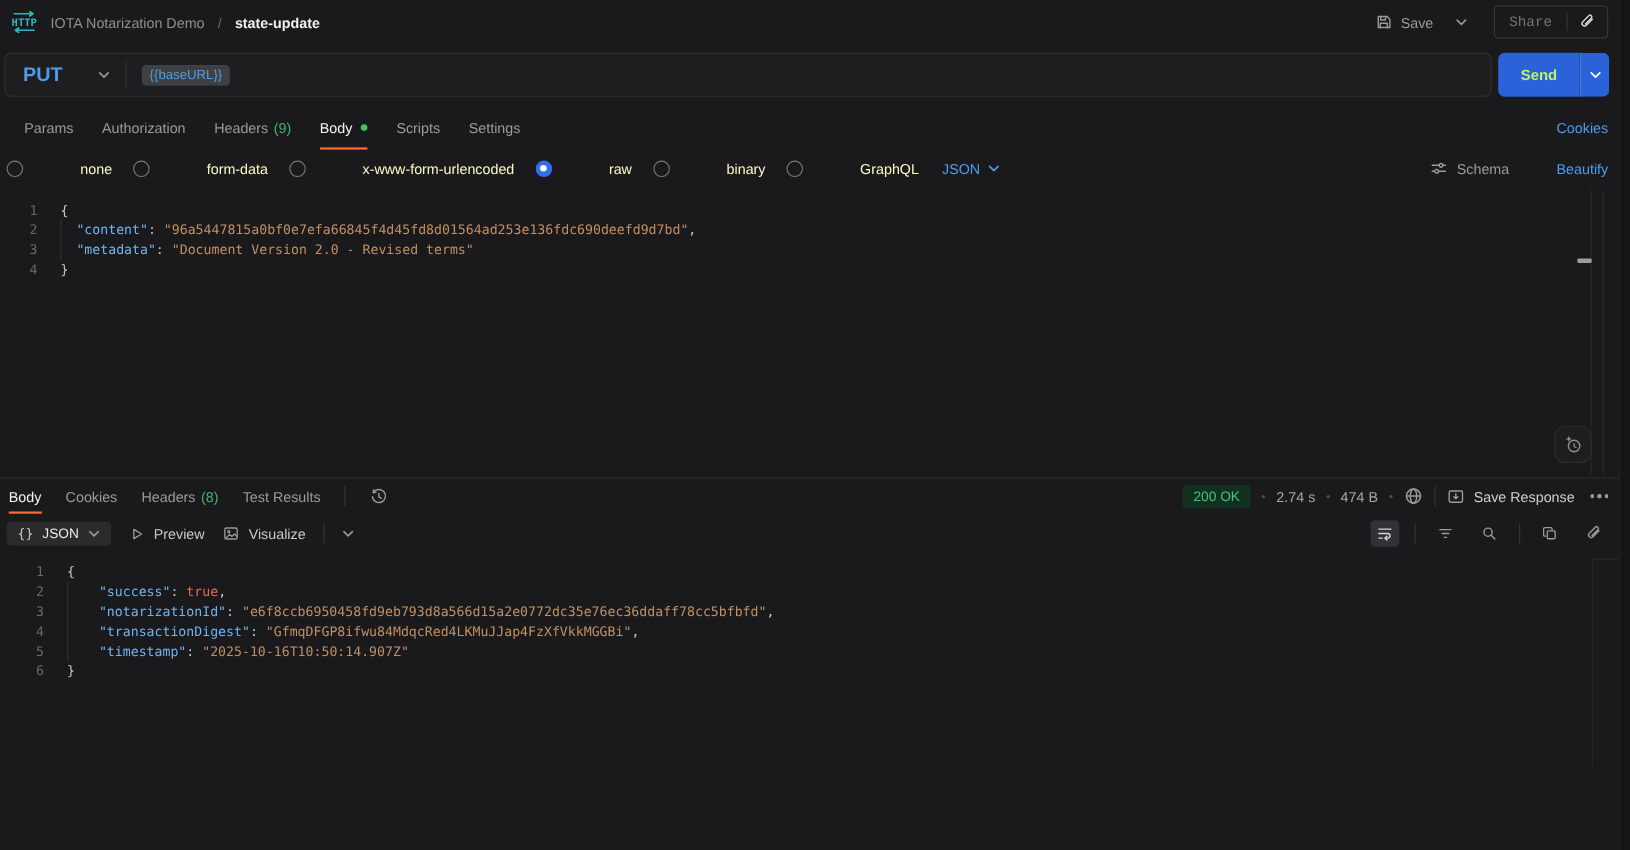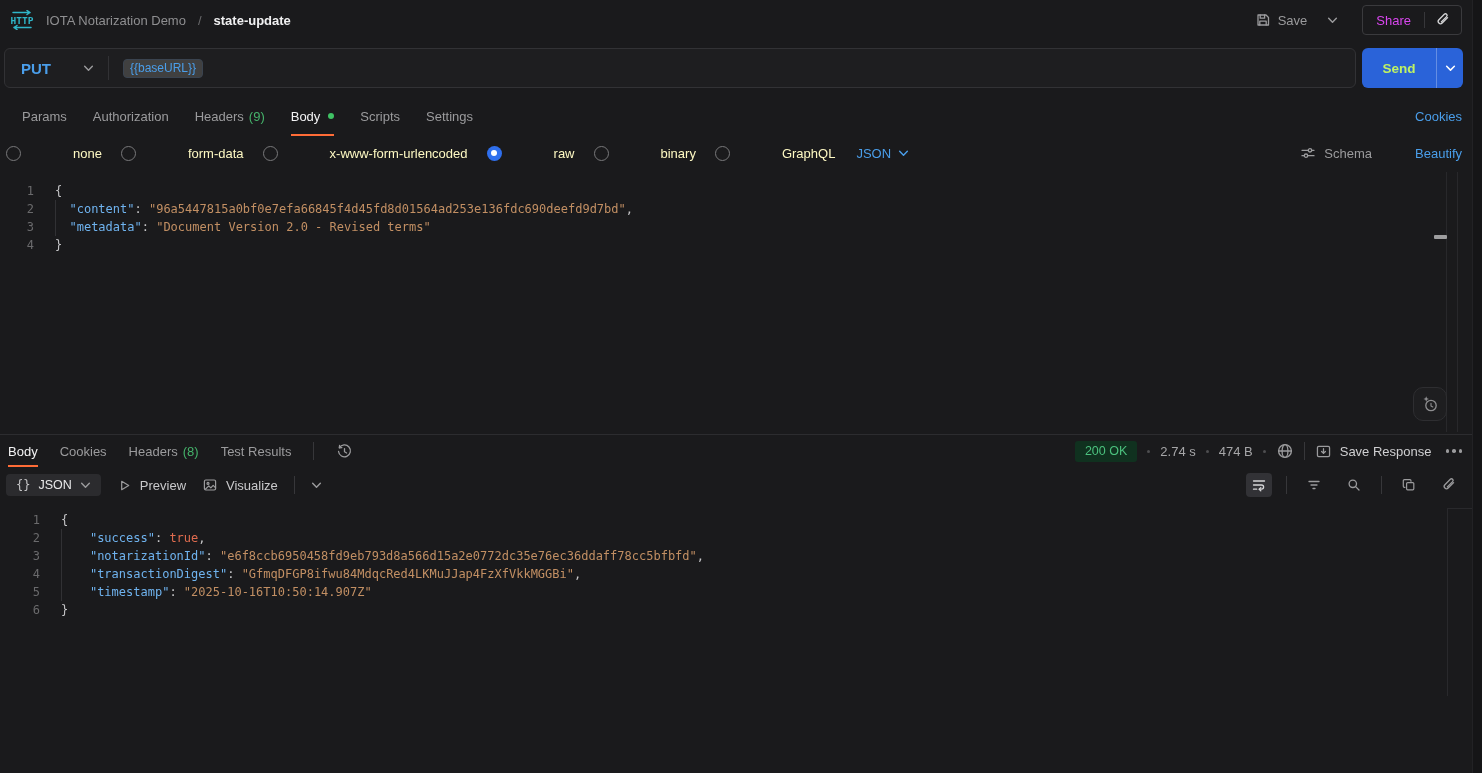--- a/index.html
+++ b/index.html
@@ -14,29 +14,29 @@
   .dotsep { width:3px; height:3px; border-radius:50%; background:#4e4e50; flex-shrink:0; }
 
   
   .topbar { height:40px; display:flex; align-items:center; padding:0 20px 0 8px; gap:10px; flex-shrink:0; }
   .crumb-parent { color:#8f8f91; }
   .crumb-sep { color:#6a6a6c; margin:0 2px; }
   .crumb-name { color:#f1f1f2; font-weight:700; }
   .save-btn { display:flex; align-items:center; gap:7px; color:#9b9b9d; cursor:pointer; }
   .save-caret { margin:0 14px 0 10px; cursor:pointer; }
   .share-group { display:flex; align-items:center; border:1px solid #3a3a3d; border-radius:4px; height:30px; }
-  .share-label { padding:0 13px; color:#d946ef; cursor:pointer; }
+  .share-label { padding:0 13px; color:#737373; cursor:pointer;font-family:Liberation Mono, monospace; }
   .share-group .vdiv { height:16px; }
   .clip-btn { padding:0 10px; cursor:pointer; }
 
   
   .url-row { height:56px; display:flex; align-items:center; padding:0 19px 0 4px; gap:6px; flex-shrink:0; }
   .url-box { flex:1; height:40px; border:1px solid #323235; border-radius:6px; background:#1e1e20; display:flex; align-items:center; overflow:hidden; }
   .method-select { display:flex; align-items:center; gap:32px; padding:0 14px 0 16px; cursor:pointer; }
-  .method-label { color:#4a9eea; font-weight:700; font-size:15px; }
+  .method-label { color:#4a9eea; font-weight:700; font-size:18px; }
   .url-box .vdiv { height:24px; background:#323235; }
   .url-content { display:flex; align-items:center; gap:4px; padding-left:14px; white-space:nowrap; overflow:hidden; }
   .var-chip { color:#4a9eea; background:#404040; border:1px solid #3a434f; border-radius:4px; padding:1px 6px 2px; font-size:12px; cursor:text; }
   .url-path { color:#e9e9ea; font-size:13px; cursor:text; }
   .send-group { display:flex; height:40px; flex-shrink:0; }
   .send-main { width:74px; background:#2a63d9; border:none; color:#bef264; font-family:inherit; font-size:13.5px; font-weight:700; border-radius:6px 0 0 6px; cursor:pointer; }
   .send-caret { width:27px; background:#2a63d9; border:none; border-left:1px solid rgba(255,255,255,.28); border-radius:0 6px 6px 0; display:flex; align-items:center; justify-content:center; color:#fff; cursor:pointer; }
 
   
   .req-tabs { height:40px; display:flex; align-items:stretch; padding:0 20px 0 8px; gap:26px; flex-shrink:0;margin-left:14px; }

